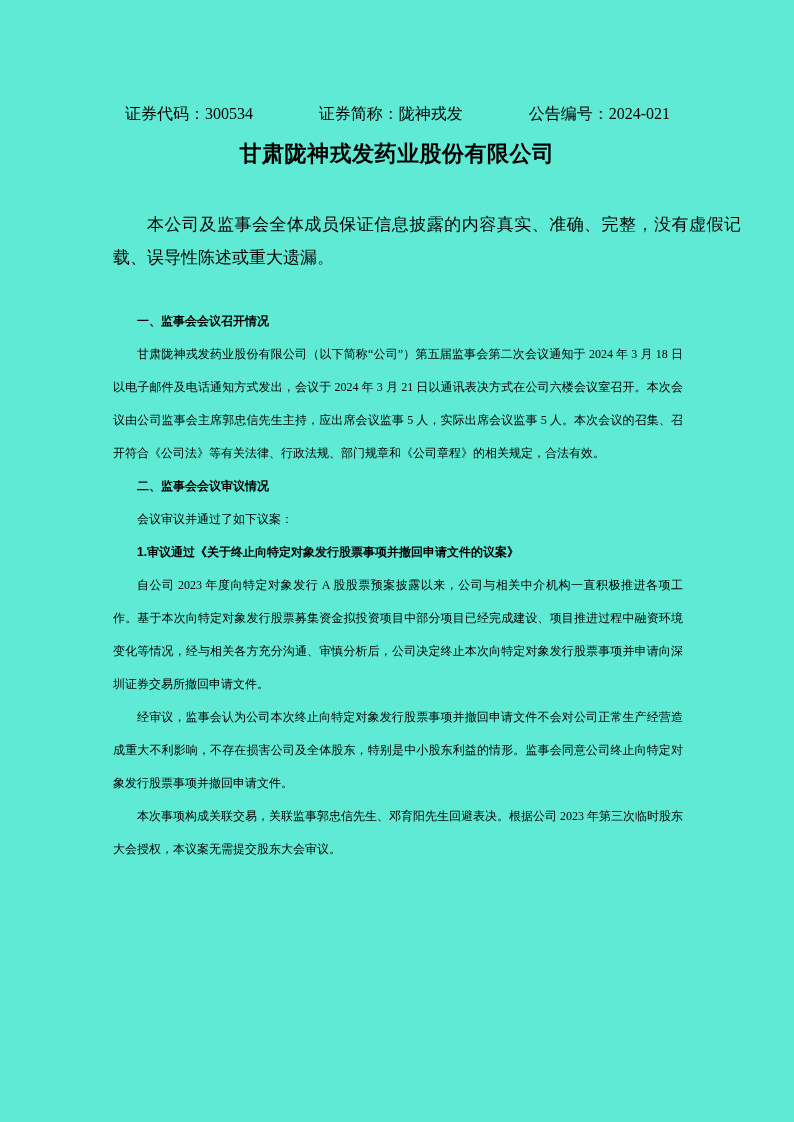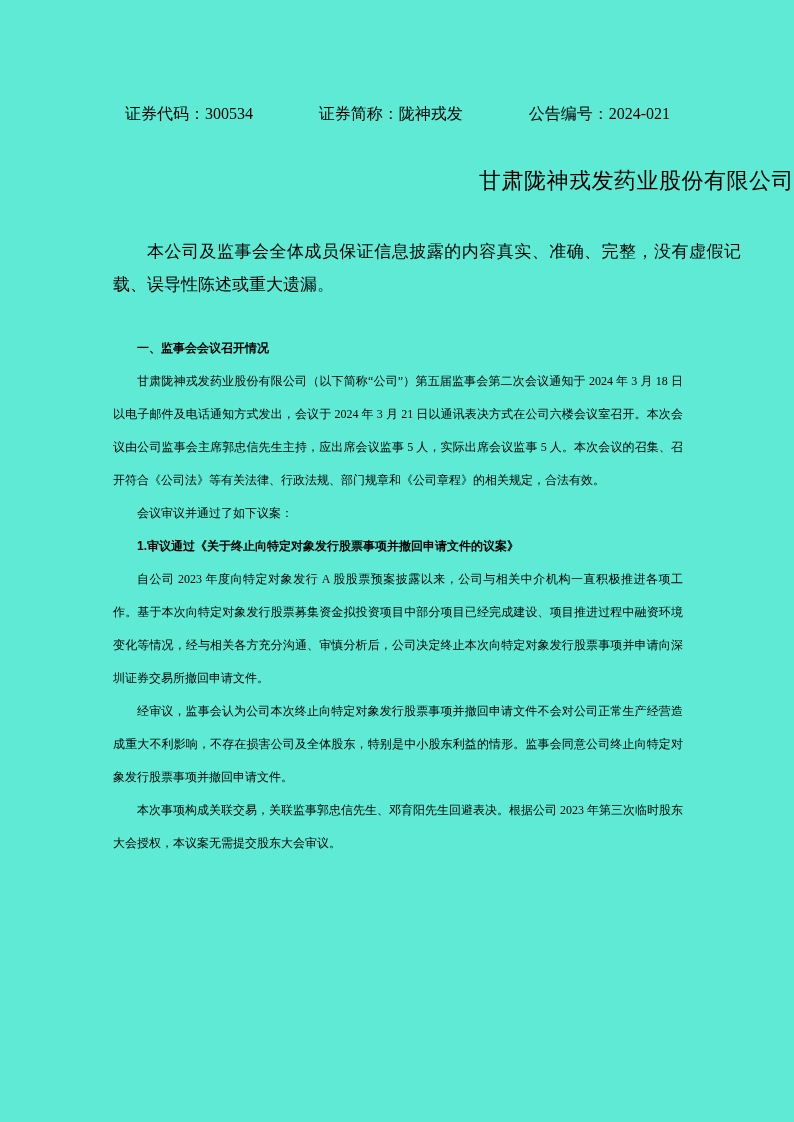--- a/index.html
+++ b/index.html
@@ -22,24 +22,24 @@
   .meta-header {
     margin-left: 125px;
     width: 545px;
     display: flex;
     justify-content: space-between;
     font-size: 16px;
     line-height: 19px;
     white-space: nowrap;
   }
   .title-block {
-    margin-top: 39px;
-    text-align: right;
+    margin-top: 12px;
+    text-align: center;
     font-family: "Liberation Sans", "DejaVu Sans", sans-serif;
-    font-weight: normal;
+    font-weight: bold;
   }
   .title-line {
     font-size: 22px;
     line-height: 37px;
     letter-spacing: 0.5px;
   }
   .disclaimer {
     margin: 36px 53px 0 113px;
     font-size: 17px;
     font-weight: normal;
@@ -79,20 +79,21 @@
 
   <div class="title-block">
     <div class="title-line">甘肃陇神戎发药业股份有限公司</div>
   </div>
 
   <div class="disclaimer">本公司及监事会全体成员保证信息披露的内容真实、准确、完整，没有虚假记载、误导性陈述或重大遗漏。</div>
 
   <div class="body-flow">
     <p class="sec-heading">一、监事会会议召开情况</p>
     <p>甘肃陇神戎发药业股份有限公司（以下简称“公司”）第五届监事会第二次会议通知于 2024 年 3 月 18 日以电子邮件及电话通知方式发出，会议于 2024 年 3 月 21 日以通讯表决方式在公司六楼会议室召开。本次会议由公司监事会主席郭忠信先生主持，应出席会议监事 5 人，实际出席会议监事 5 人。本次会议的召集、召开符合《公司法》等有关法律、行政法规、部门规章和《公司章程》的相关规定，合法有效。</p>
+    <p class="sec-heading">二、监事会会议审议情况</p>
     <p>会议审议并通过了如下议案：</p>
     <p class="item-heading">1.审议通过《关于终止向特定对象发行股票事项并撤回申请文件的议案》</p>
     <p>自公司 2023 年度向特定对象发行 A 股股票预案披露以来，公司与相关中介机构一直积极推进各项工作。基于本次向特定对象发行股票募集资金拟投资项目中部分项目已经完成建设、项目推进过程中融资环境变化等情况，经与相关各方充分沟通、审慎分析后，公司决定终止本次向特定对象发行股票事项并申请向深圳证券交易所撤回申请文件。</p>
     <p>经审议，监事会认为公司本次终止向特定对象发行股票事项并撤回申请文件不会对公司正常生产经营造成重大不利影响，不存在损害公司及全体股东，特别是中小股东利益的情形。监事会同意公司终止向特定对象发行股票事项并撤回申请文件。</p>
     <p>本次事项构成关联交易，关联监事郭忠信先生、邓育阳先生回避表决。根据公司 2023 年第三次临时股东大会授权，本议案无需提交股东大会审议。</p>
   </div>
 
 </div>
 
 </body></html>

